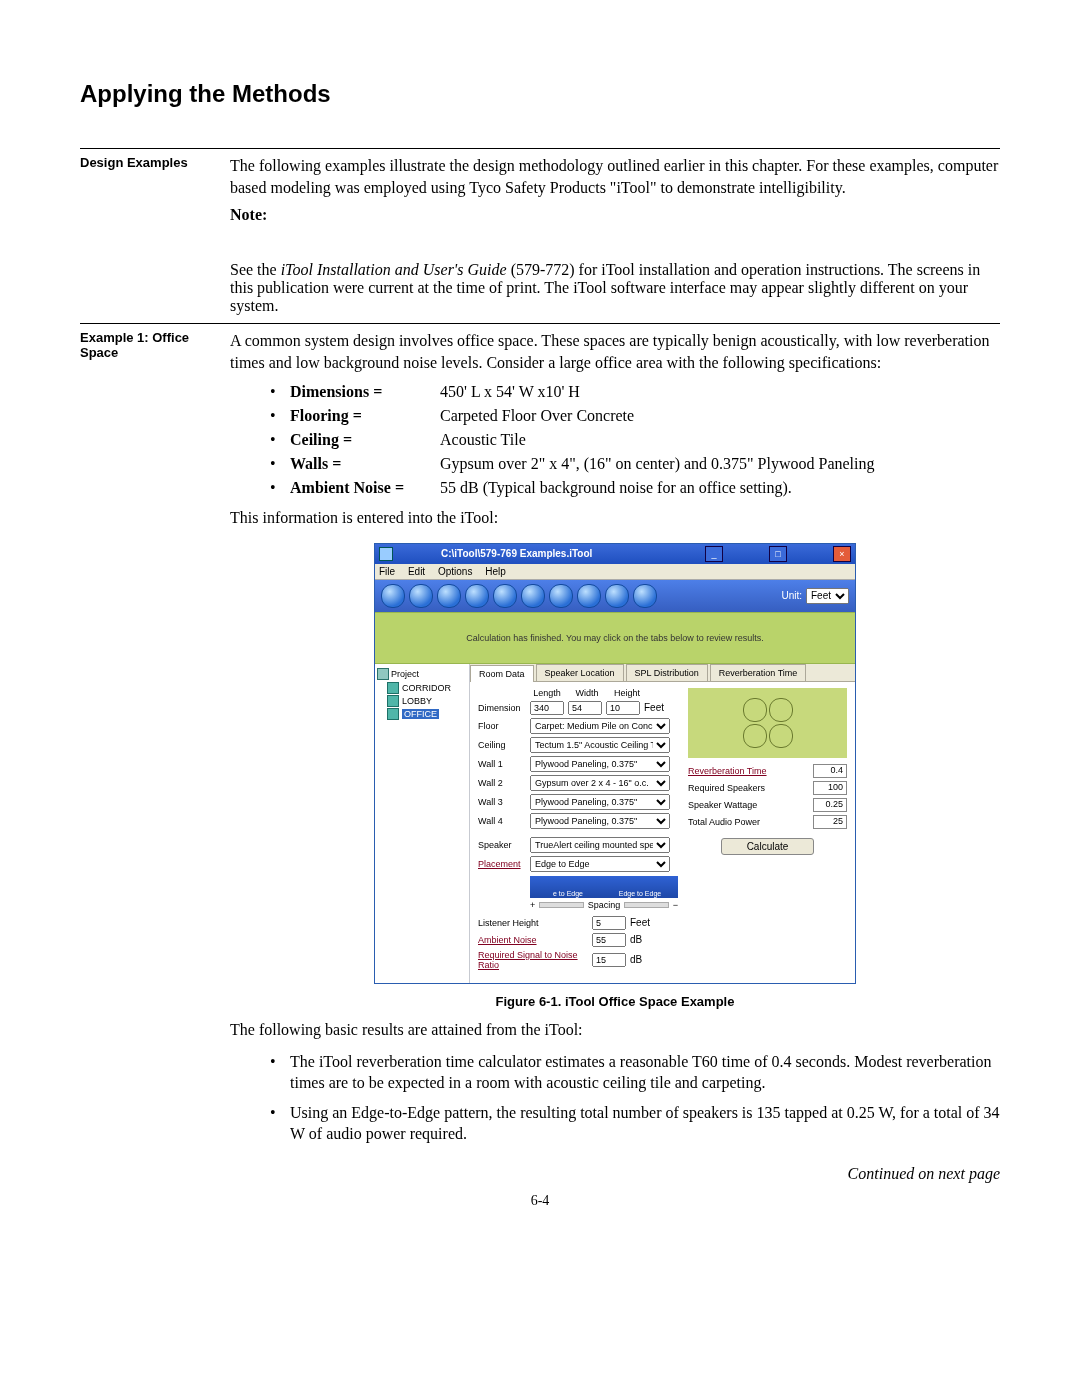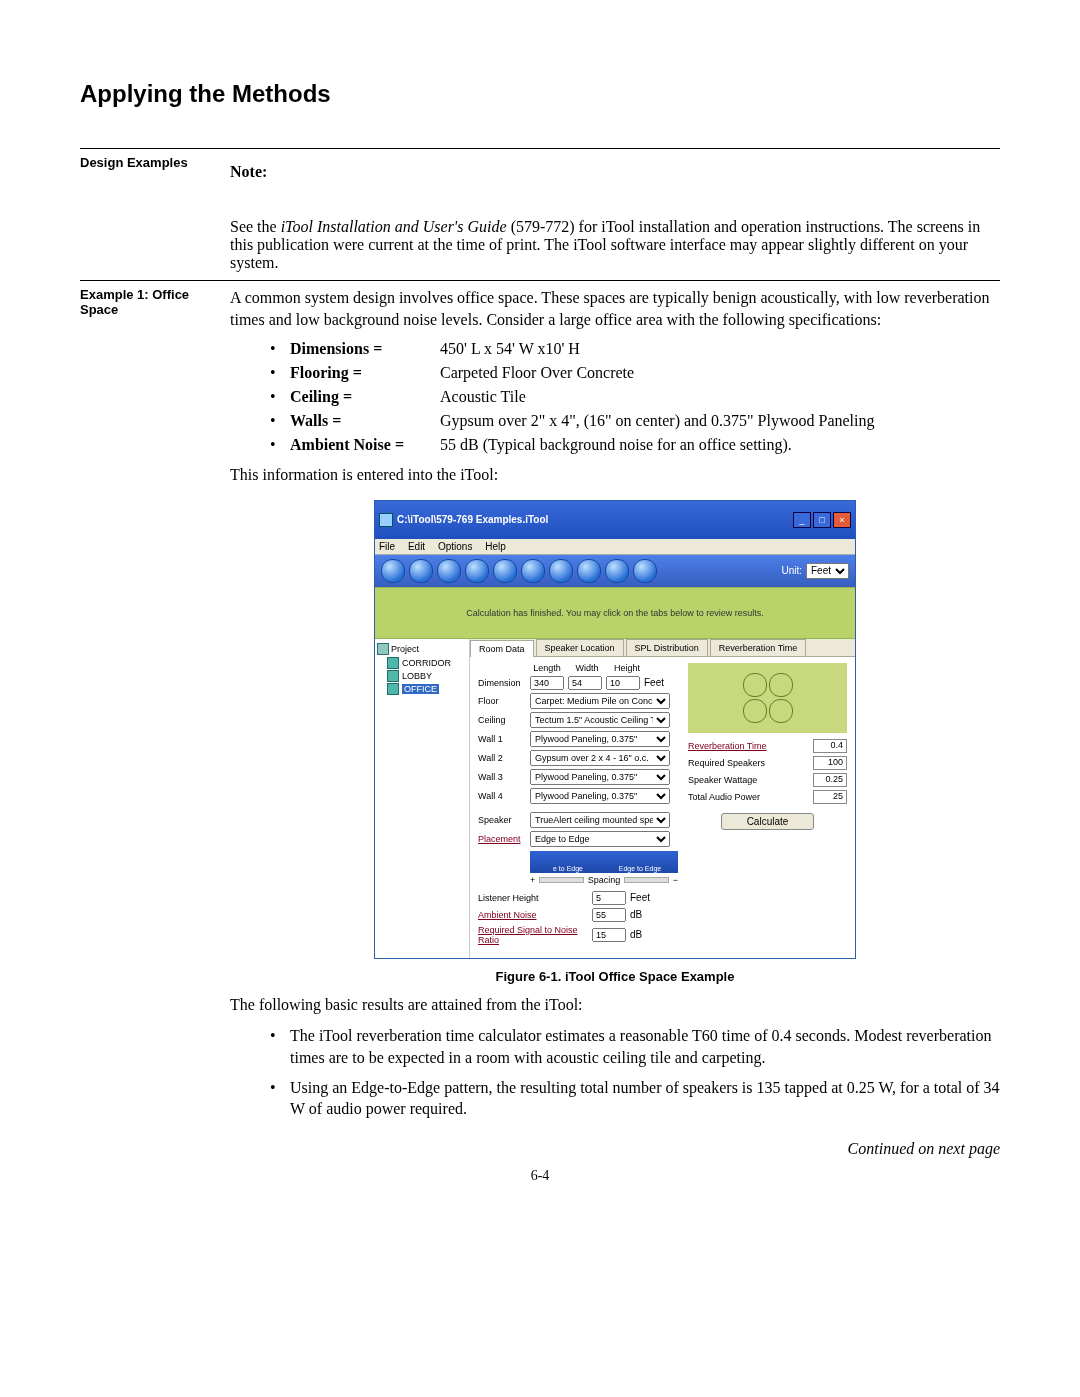--- a/index.html
+++ b/index.html
@@ -63,22 +63,23 @@
     font-family: Tahoma, Arial, sans-serif;
     font-size: 10px;
     border: 1px solid #2a5db0;
     background: #ece9d8;
   }
   .itool-titlebar {
     background: linear-gradient(#3a6ad9, #1f4fbf);
     color: #fff;
     display: flex;
     align-items: center;
-    padding: 10px 4px;
+    padding: 1px 4px;
     height: 18px;
+    gap: 44px;
   }
   .itool-titlebar .t-icon {
     width: 12px; height: 12px; background: #9cf; margin-right: 4px; border: 1px solid #055;
   }
   .itool-titlebar .t-title { flex: 1; font-weight: bold; }
   .winbtn { width: 16px; height: 14px; margin-left: 2px; display: flex; align-items: center; justify-content: center; font-size: 9px; border: 1px solid #104; }
   .winbtn.min, .winbtn.max { background: #3a6ad9; color: #fff; }
   .winbtn.close { background: #e45c3a; color: #fff; }
   .itool-menu { background: #ece9d8; padding: 2px 4px; border-bottom: 1px solid #aaa; }
   .itool-menu span { margin-right: 10px; }
@@ -170,20 +171,21 @@
 </head>
 <body>
 
 <h1 class="page-title">Applying the Methods</h1>
 
 <hr class="sep">
 
 <div class="section">
   <div class="section-label">Design Examples</div>
   <div class="section-body">
+    <p>The following examples illustrate the design methodology outlined earlier in this chapter. For these examples, computer based modeling was employed using Tyco Safety Products "iTool" to demonstrate intelligibility.</p>
     <div class="note-row">
       <div class="note-label">Note:</div>
       <div class="note-text">
         <span>See the </span><em>iTool Installation and User's Guide</em><span> (579-772) for iTool installation and operation instructions.  The screens in this publication were current at the time of print.  The iTool software interface may appear slightly different on your system.</span>
       </div>
     </div>
   </div>
 </div>
 
 <hr class="sep">

